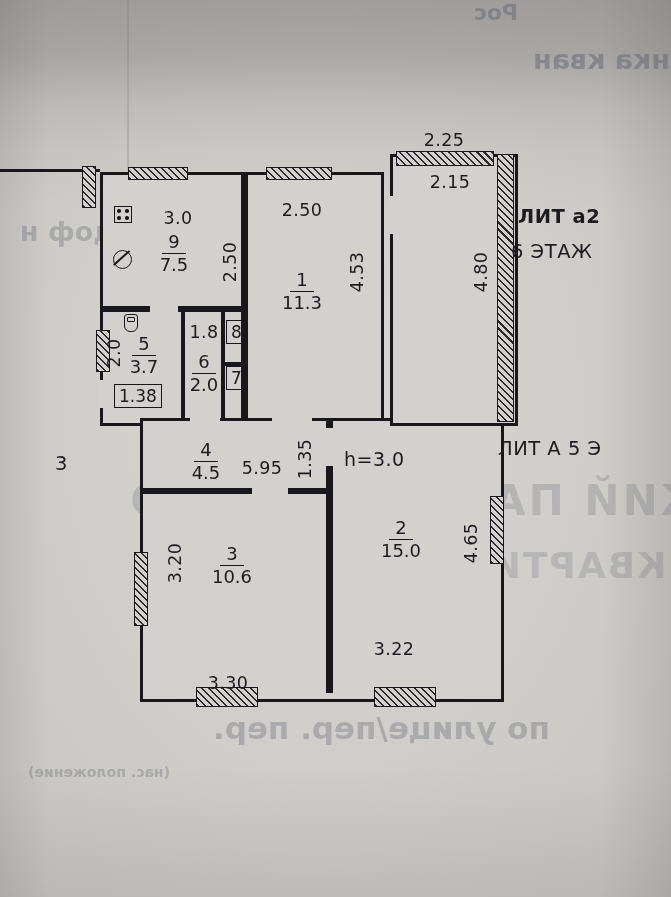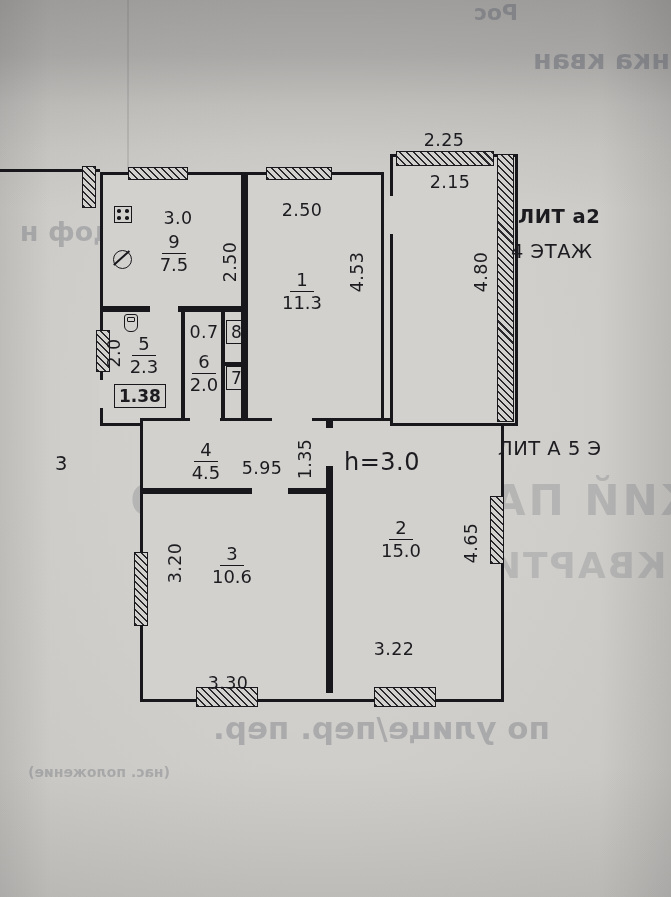--- a/index.html
+++ b/index.html
@@ -90,62 +90,62 @@
       <i></i>
       <i></i>
     </div>
   <div class="sink" style="left:113px;top:250px;"></div>
   <div class="wc" style="left:124px;top:314px;"></div>
 
   <div class="dim c" style="left:404px;top:130px;width:80px;">2.25</div>
   <div class="dim c" style="left:410px;top:172px;width:80px;">2.15</div>
   <div class="dim c rot" style="left:441px;top:262px;width:80px;">4.80</div>
   <div class="lbl" style="left:518px;top:205px;font-weight:bold;">ЛИТ а2</div>
-  <div class="lbl" style="left:511px;top:240px;">4 ЭТАЖ</div>
+  <div class="lbl" style="left:511px;top:240px;">6 ЭТАЖ</div>
   <div class="lbl" style="left:498px;top:437px;">ЛИТ А 5 Э</div>
   <div class="lbl" style="left:55px;top:452px;">3</div>
 
   <div class="dim c" style="left:148px;top:208px;width:60px;">3.0</div>
   <div class="frac" style="left:148px;top:232px;width:52px;">
     <span class="num">9</span>
     <span class="den">7.5</span>
   </div>
   <div class="dim c rot" style="left:190px;top:252px;width:80px;">2.50</div>
 
   <div class="dim c" style="left:272px;top:200px;width:60px;">2.50</div>
   <div class="frac" style="left:272px;top:270px;width:60px;">
     <span class="num">1</span>
     <span class="den">11.3</span>
   </div>
   <div class="dim c rot" style="left:317px;top:262px;width:80px;">4.53</div>
 
   <div class="dim c rot" style="left:74px;top:343px;width:80px;">2.0</div>
   <div class="frac" style="left:122px;top:334px;width:44px;">
     <span class="num">5</span>
-    <span class="den">2.3</span>
+    <span class="den">3.7</span>
   </div>
-  <div class="boxed" style="left:114px;top:384px;font-weight:bold;">1.38</div>
+  <div class="boxed" style="left:114px;top:384px;">1.38</div>
 
-  <div class="dim c" style="left:186px;top:322px;width:36px;">0.7</div>
+  <div class="dim c" style="left:186px;top:322px;width:36px;">1.8</div>
   <div class="frac" style="left:186px;top:352px;width:36px;">
     <span class="num">6</span>
     <span class="den">2.0</span>
   </div>
 
   <div class="boxed" style="left:226px;top:320px;">8</div>
   <div class="boxed" style="left:226px;top:366px;">7</div>
 
   <div class="frac" style="left:183px;top:440px;width:46px;">
     <span class="num">4</span>
     <span class="den">4.5</span>
   </div>
   <div class="dim c" style="left:232px;top:458px;width:60px;">5.95</div>
   <div class="dim c rot" style="left:265px;top:449px;width:80px;">1.35</div>
 
-  <div class="lbl" style="left:344px;top:448px;font-size:24px;">h=3.0</div>
+  <div class="lbl" style="left:344px;top:448px;font-size:19px;">h=3.0</div>
   <div class="frac" style="left:376px;top:518px;width:50px;">
     <span class="num">2</span>
     <span class="den">15.0</span>
   </div>
   <div class="dim c rot" style="left:431px;top:533px;width:80px;">4.65</div>
   <div class="dim c" style="left:364px;top:639px;width:60px;">3.22</div>
 
   <div class="frac" style="left:206px;top:544px;width:52px;">
     <span class="num">3</span>
     <span class="den">10.6</span>

